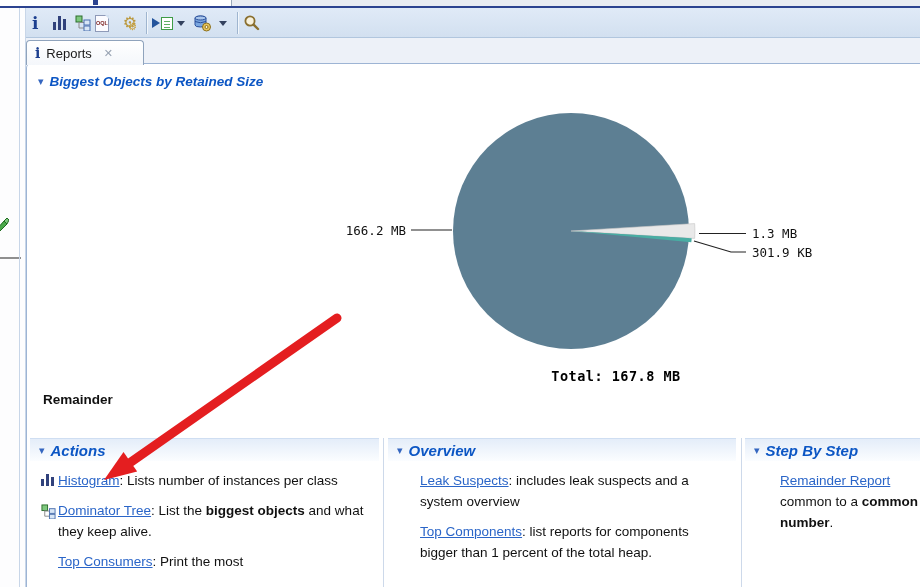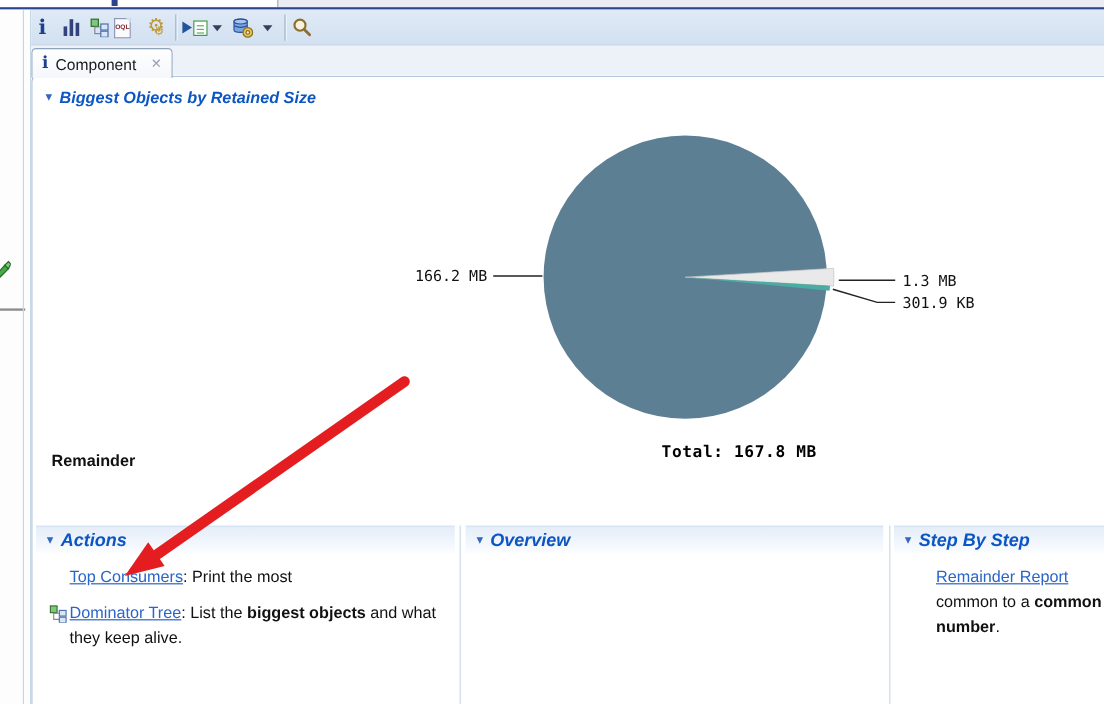--- a/index.html
+++ b/index.html
@@ -64,21 +64,21 @@
   
   .section-title { left:38px; top:74px; display:flex; align-items:center; gap:6px; }
   .tri { color:#3566c0; font-size:11px; line-height:1; }
   .blue-title { color:#0c56c4; font-weight:bold; font-size:13.5px;font-style:italic; }
 
   
   .pie-svg { left:330px; top:100px; }
   .pie-label { font-family:"DejaVu Sans Mono", monospace; font-size:12.5px; fill:#111; }
   .pie-total { font-family:"DejaVu Sans Mono", monospace; font-size:13.5px; font-weight:bold; fill:#000; letter-spacing:0.5px; }
 
-  .remainder { left:43px; top:376px; font-weight:bold; font-size:13.5px; color:#111; }
+  .remainder { left:43px; top:392px; font-weight:bold; font-size:13.5px; color:#111; }
 
   
   .panel { top:438px; height:149px; background:#fff; }
   .panel-actions { left:30px; width:349px; }
   .panel-reports { left:388px; width:348px; }
   .panel-step { left:745px; width:300px; }
   .panel-header { height:23px; border-top:1px solid #cfdef2;
     background:linear-gradient(180deg,#e4edf9 0%,#fbfdff 100%);
     display:flex; align-items:center; padding-left:9px; gap:6px; cursor:pointer; }
   .panel-header .blue-title { font-size:15px; }
@@ -171,21 +171,21 @@
     <svg width="18" height="18" viewBox="0 0 18 18">
       <circle cx="7" cy="7" r="4.6" fill="#f7f1dd" stroke="#8a6f2f" stroke-width="1.8"></circle>
       <line x1="10.6" y1="10.6" x2="15" y2="15" stroke="#8a6f2f" stroke-width="2.4" stroke-linecap="round"></line>
     </svg>
   </div>
 </div>
 
 <div class="abs tabrow">
   <div class="tab">
     <span class="tab-i">i</span>
-    <span class="tab-label">Component</span>
+    <span class="tab-label">Reports</span>
     <span class="tab-close">✕</span>
   </div>
 </div>
 
 <div class="abs frame"></div>
 
 <div class="abs section-title">
   <span class="tri">▾</span>
   <span class="blue-title">Biggest Objects by Retained Size</span>
 </div>
@@ -205,42 +205,58 @@
 
 <div class="abs remainder">Remainder</div>
 
 <div class="abs panel panel-actions">
   <div class="panel-header">
     <span class="tri">▾</span>
     <span class="blue-title">Actions</span>
   </div>
   <div class="panel-body">
     <div class="pitem pitem-actions">
-      <span class="link">Top Consumers</span><span>: Print the most</span>
+      <span class="item-icon bars bars-small">
+          <i class="b1"></i>
+          <i class="b2"></i>
+          <i class="b3"></i>
+        </span>
+      <span class="link">Histogram</span><span>: Lists number of instances per class</span><b></b><span></span>
     </div>
     <div class="pitem pitem-actions">
       <span class="item-icon">
         <svg width="15" height="15" viewBox="0 0 16 16">
           <rect x="1" y="1" width="6" height="6" fill="#7ec87e" stroke="#2c6e2c"></rect>
           <path d="M4 7 L4 13 L9 13 M4 7.5 L9 7.5" stroke="#8a8a8a" fill="none"></path>
           <rect x="9" y="5" width="6" height="5" fill="#d8e6f6" stroke="#4a6fae"></rect>
           <rect x="9" y="11" width="6" height="5" fill="#d8e6f6" stroke="#4a6fae"></rect>
         </svg>
       </span>
       <span class="link">Dominator Tree</span><span>: List the </span><b>biggest objects</b><span> and what they keep alive.</span>
     </div>
+    <div class="pitem pitem-actions">
+      <span class="link">Top Consumers</span><span>: Print the most</span>
+    </div>
   </div>
 </div>
 
 <div class="abs vdiv vdiv1"></div>
 
 <div class="abs panel panel-reports">
   <div class="panel-header">
     <span class="tri">▾</span>
     <span class="blue-title">Overview</span>
+  </div>
+  <div class="panel-body">
+    <div class="pitem pitem-reports">
+      <span class="link">Leak Suspects</span><span>: includes leak suspects and a system overview</span>
+    </div>
+    <div class="pitem pitem-reports">
+      <span class="link">Top Components</span><span>: list reports for components bigger than 1 percent of the total heap.</span>
+    </div>
   </div>
 </div>
 
 <div class="abs vdiv vdiv2"></div>
 
 <div class="abs panel panel-step">
   <div class="panel-header">
     <span class="tri">▾</span>
     <span class="blue-title">Step By Step</span>
   </div>

